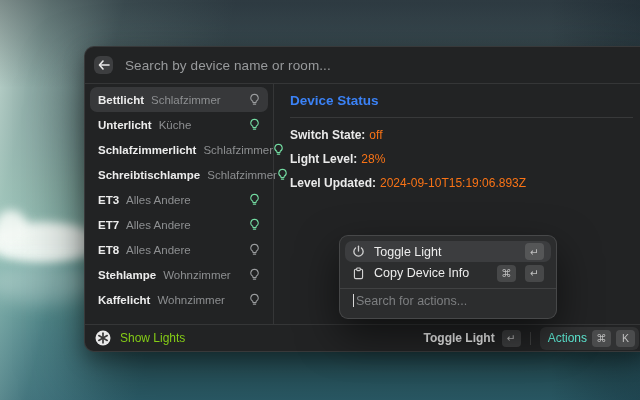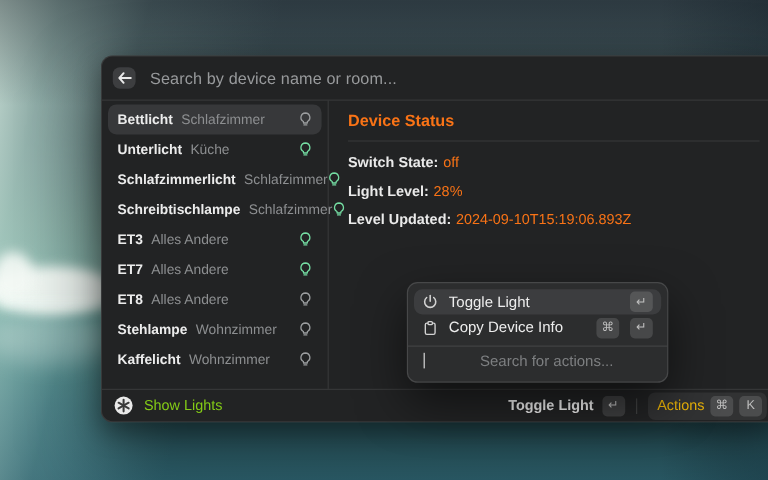--- a/index.html
+++ b/index.html
@@ -38,53 +38,53 @@
   .list { width:189px; flex:0 0 189px; padding:3px 5px; border-right:1px solid rgba(255,255,255,0.09); }
   .row { height:25px; display:flex; align-items:center; padding:0 8px; border-radius:7px; cursor:default; }
   .row.selected { background:#37383a; }
   .dev-name { font-size:11.5px; font-weight:700; color:#ececec; white-space:nowrap; }
   .dev-room { font-size:11.5px; color:#8d8f91; margin-left:7px; white-space:nowrap; }
   .bulb { margin-left:auto; display:flex; align-items:center; }
   .bulb svg { stroke:#9b9d9f; }
   .bulb.on svg { stroke:#74dca2; }
 
   .detail { flex:1 1 auto; padding:9px 16px; }
-  .detail-title { font-size:13.5px; font-weight:700; color:#f97316; }
+  .detail-title { font-size:13.5px; font-weight:700; color:#3b82f6; }
   .detail-div { border-top:1px solid rgba(255,255,255,0.10); margin:9px 0 2px; }
   .field { margin-top:10px; font-size:12px; }
   .flabel { font-weight:700; color:#eaeaea; }
   .fvalue { color:#f97316; margin-left:4px; }
 
   .footer { flex:0 0 27px; border-top:1px solid rgba(255,255,255,0.09);
     display:flex; align-items:center; padding:0 10px; gap:8px; }
   .footer-left { display:flex; align-items:center; gap:9px; }
   .app-label { font-size:12px; color:#84cc16; }
   .footer-right { margin-left:auto; display:flex; align-items:center; gap:7px; }
   .primary-label { font-size:12px; font-weight:700; color:#f0f0f0; }
   .fdiv { width:1px; height:13px; background:rgba(255,255,255,0.14); margin:0 2px; }
   .actions-pill { display:flex; align-items:center; gap:5px; background:rgba(255,255,255,0.07);
     border-radius:6px; padding:3px 4px 3px 8px; cursor:pointer; }
-  .pill-label { font-size:12px; color:#eab308;text-align:right; }
+  .pill-label { font-size:12px; color:#5eead4;text-align:right; }
 
   .kbd { min-width:19px; height:17px; padding:0 4px; border-radius:4px;
     background:rgba(255,255,255,0.13); color:#bfbfbf; font-size:10.5px;
     display:inline-flex; align-items:center; justify-content:center; }
 
   
   .popover { position:absolute; left:254px; top:188px; width:218px; height:84px;
     background:#2c2d2e; border:1px solid rgba(255,255,255,0.13); border-radius:9px;
     box-shadow:0 16px 40px rgba(0,0,0,0.55); padding:5px; display:flex; flex-direction:column; }
   .action-row { height:24px; border-radius:7px; display:flex; align-items:center;
     padding:0 7px; gap:9px; cursor:pointer; }
   .action-row.selected { background:#3c3d3f; }
   .action-label { font-size:12.5px; font-weight:500; color:#ededed; }
   .spacer { flex:1 1 auto; }
   .a-icon { display:flex; align-items:center; color:#cfcfcf; }
   .p-search { border-top:1px solid rgba(255,255,255,0.10); margin:4px -5px 0;
-    padding:0 13px; height:28px; display:flex; align-items:center;gap:44px; }
+    padding:0 13px; height:28px; display:flex; align-items:center; }
   .caret { width:1px; height:13px; background:#d8d8d8; margin-right:2px; }
   .p-ph { font-size:12.5px; color:#7d7f81; }
 </style>
 </head>
 <body>
 
 <div class="wallpaper">
   <div class="blob trees-left"></div>
   <div class="blob trees-left2"></div>
   <div class="blob refl-left"></div>

